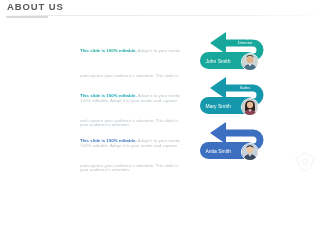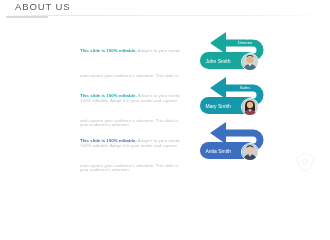--- a/index.html
+++ b/index.html
@@ -17,26 +17,26 @@
 
   
   #slide-header {
     position: absolute;
     left: 0; top: 0;
     width: 330px;
     height: 18px;
   }
   #page-title {
     position: absolute;
-    left: 15px;
+    left: 7px;
     top: 1px;
     font-size: 9.5px;
     letter-spacing: 0.9px;
     color: #58595b;
-    font-weight: normal;
+    font-weight: bold;
   }
   #title-underline {
     position: absolute;
     left: 6px;
     top: 14.5px;
     width: 42px;
     height: 3.5px;
     border-radius: 2px;
     background: #d8d9da;
   }

